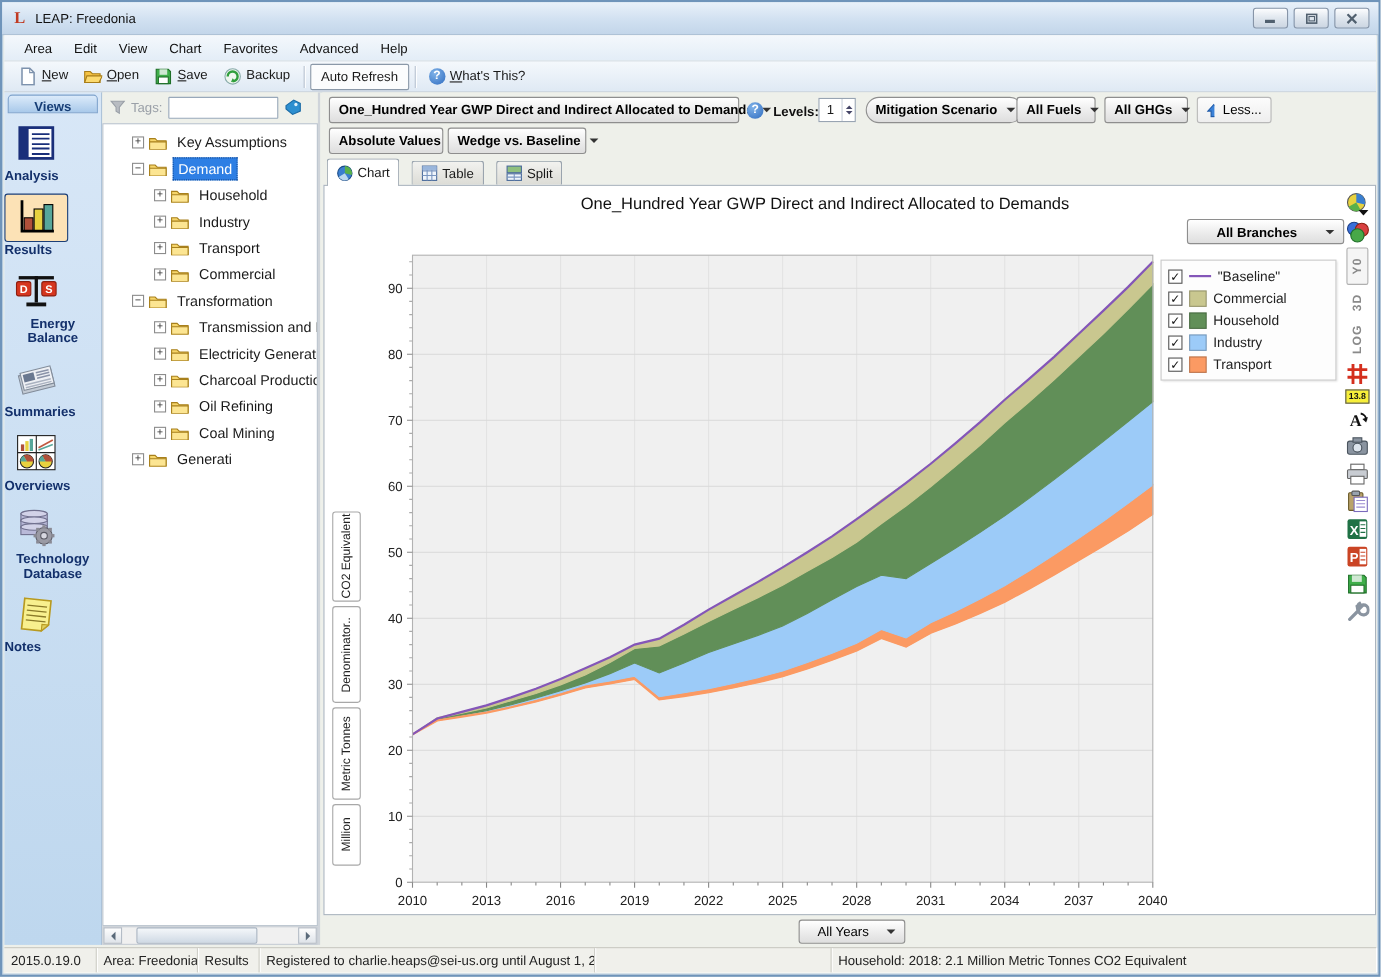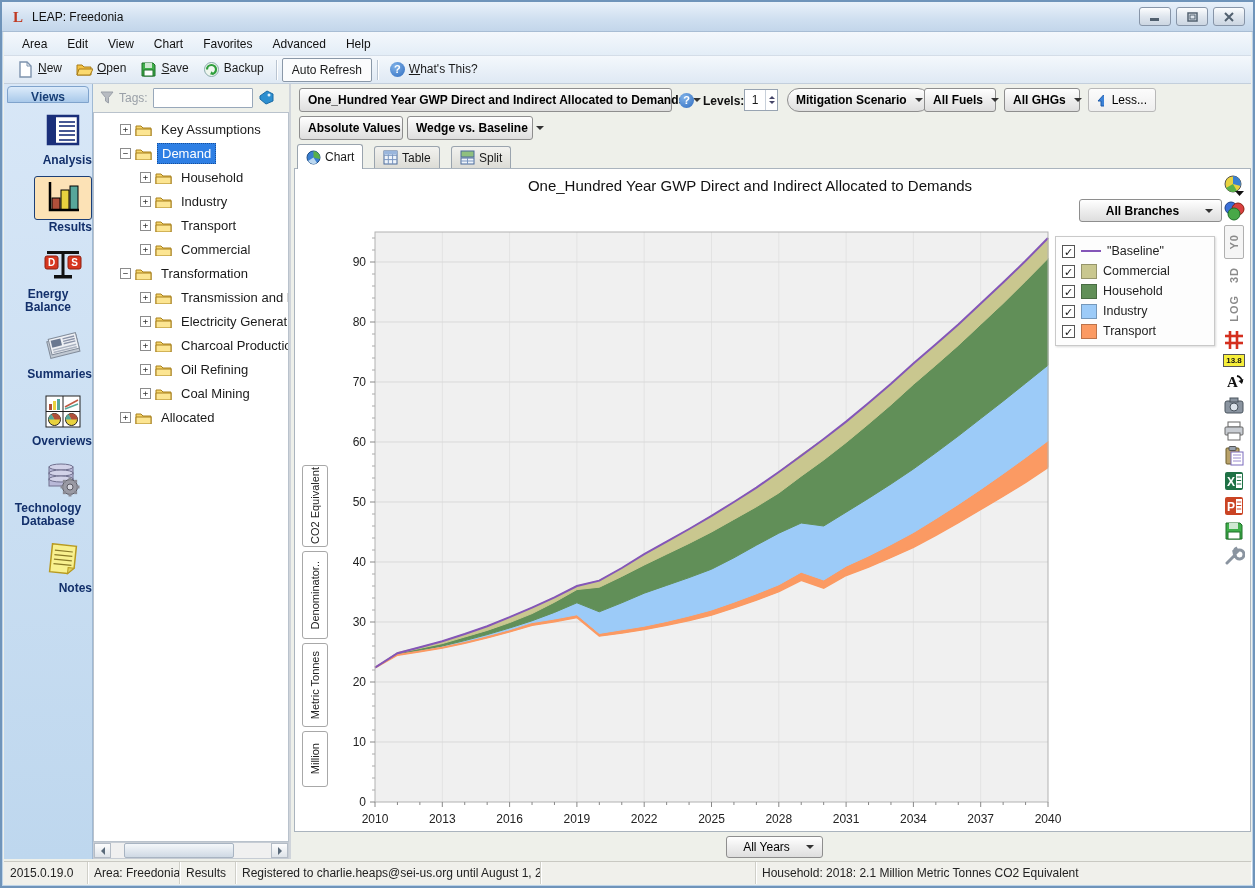--- a/index.html
+++ b/index.html
@@ -33,21 +33,21 @@
   .tool-sep { width:1px; height:20px; background:#b9c4d1; box-shadow:1px 0 0 #fff; margin:0 5px; }
   .tool-toggle { border:1px solid #8a98a8; background:#fbfcfd; border-radius:2px; padding:4px 9px; }
   u { text-decoration:underline; }
 
   
   .views { position:absolute; left:2px; top:82px; width:89px; bottom:27px;
     background:linear-gradient(180deg,#d8e7f7,#bed7ee); border-right:1px solid #9fb9d4; }
   .views-header { height:17px; margin:2px 3px 6px 3px; border:1px solid #7fa3cc; border-radius:4px 4px 0 0;
     background:linear-gradient(#dcebfa,#a9c9ea); color:#173e76; font-weight:bold; text-align:center;
     line-height:20px; }
-  .view-item { display:flex; flex-direction:column; align-items:flex-end; margin-bottom:9px; cursor:default; }
+  .view-item { display:flex; flex-direction:column; align-items:flex-start; margin-bottom:9px; cursor:default; }
   .view-icon-box { width:58px; height:44px; display:flex; align-items:center; justify-content:center;
     border:1px solid transparent; border-radius:3px; }
   .view-item.selected .view-icon-box { background:#fce2b6; border-color:#1c3f77; }
   .view-label { margin-top:1px; color:#13306b; font-weight:bold; font-size:12px; text-align:center; line-height:13px; }
 
   
   .treepanel { position:absolute; left:91px; top:82px; width:198px; bottom:27px; background:#eef0ea;
     border-right:2px solid #cfd4da; }
   .tagsrow { position:absolute; left:0; top:0; right:0; height:27px; display:flex; align-items:center; padding-left:7px; gap:5px; }
   .tags-label { color:#9aa0a8; }
@@ -441,21 +441,21 @@
             <path d="M1 6 H16 V13 H1 Z" fill="#fce592" stroke="#a8801c"></path>
           </svg>
           <span class="tree-label">Coal Mining</span>
         </div>
         <div class="tree-row" style="padding-left: 26px;">
           <span class="expand-box">+</span>
           <svg width="17" height="14" class="folder">
             <path d="M1 3 H6 L8 5 H16 V13 H1 Z" fill="#f6d56a" stroke="#a8801c"></path>
             <path d="M1 6 H16 V13 H1 Z" fill="#fce592" stroke="#a8801c"></path>
           </svg>
-          <span class="tree-label">Allocated</span>
+          <span class="tree-label">Generati</span>
         </div>
       </div>
     <div class="hscroll">
       <div class="scroll-btn">
           <span class="tri tri-left"></span>
         </div>
       <div class="scroll-track">
           <div class="scroll-thumb"></div>
         </div>
       <div class="scroll-btn">

